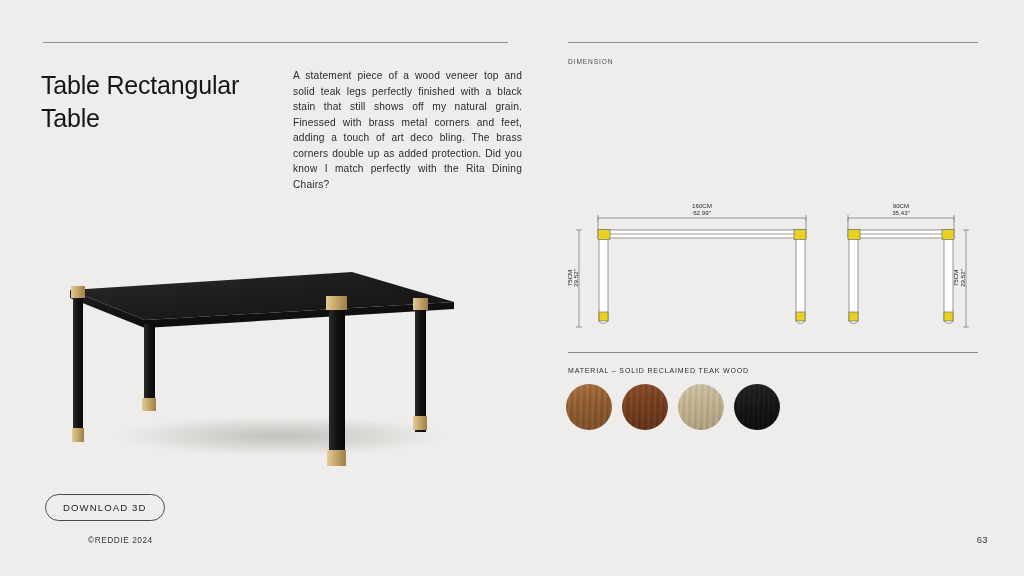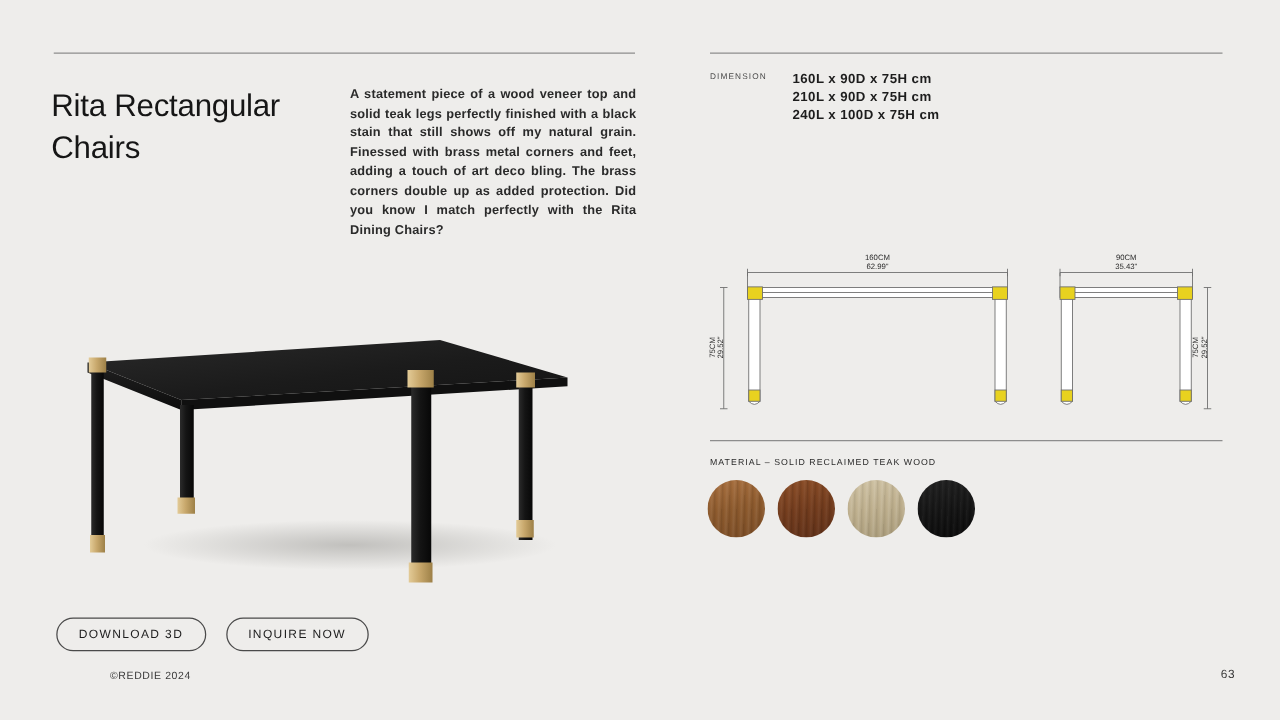--- a/index.html
+++ b/index.html
@@ -37,28 +37,28 @@
     top: 52px;
     width: 230px;
     font-size: 25px;
     line-height: 1.32;
     font-weight: 400;
     letter-spacing: -0.2px;
     color: #161616;
   }
   .desc {
     position: absolute;
-    left: 280px;
+    left: 293px;
     top: 58px;
     width: 229px;
     font-size: 10.2px;
     line-height: 1.52;
     text-align: justify;
     letter-spacing: 0.18px;
-    font-weight: 700;
+    font-weight: 400;
     color: #2a2a2a;
   }
 
   
   .photo {
     position: absolute;
     left: 30px;
     top: 258px;
     width: 455px;
     height: 225px;
@@ -190,21 +190,21 @@
 </style>
 </head>
 <body>
 
 <div class="page">
 
   <div class="rule rule-left"></div>
   <div class="rule rule-right"></div>
   <div class="rule rule-mat"></div>
 
-  <h1 class="title">Rita Rectangular Chairs</h1>
+  <h1 class="title">Table Rectangular Table</h1>
 
   <p class="desc">A statement piece of a wood veneer top and solid teak legs perfectly finished with a black stain that still shows off my natural grain. Finessed with brass metal corners and feet, adding a touch of art deco bling. The brass corners double up as added protection. Did you know I match perfectly with the Rita Dining Chairs?</p>
 
   <div class="photo">
     <svg viewBox="0 0 455 225" preserveAspectRatio="xMidYMid meet">
       <defs>
         <linearGradient id="gTop" x1="0" y1="0" x2="1" y2="1">
           <stop offset="0%" stop-color="#2a2a2a"></stop>
           <stop offset="55%" stop-color="#1b1b1b"></stop>
           <stop offset="100%" stop-color="#141414"></stop>
@@ -248,32 +248,26 @@
       <rect x="112" y="140" width="14" height="13" fill="url(#gBrass)"></rect>
 
       <rect x="299" y="48" width="16" height="155" fill="url(#gLeg)"></rect>
       <rect x="296" y="38" width="21" height="14" fill="url(#gBrass)"></rect>
       <rect x="297" y="192" width="19" height="16" fill="url(#gBrass)"></rect>
     </svg>
   </div>
 
   <div class="btn-row">
     <button class="btn">DOWNLOAD 3D</button>
-    <button class="btn">INQUIRE NOW</button>
   </div>
 
   <div class="copyright">©REDDIE 2024</div>
   <div class="pageno">63</div>
 
   <div class="dim-label">DIMENSION</div>
-  <div class="dim-values">
-    <div>160L x 90D x 75H cm</div>
-    <div>210L x 90D x 75H cm</div>
-    <div>240L x 100D x 75H cm</div>
-  </div>
 
   <div class="drawings">
     <svg viewBox="0 0 412 145" preserveAspectRatio="xMidYMid meet">
       <g stroke="#6d6d6d" fill="none" stroke-width="0.7">
 
         <line x1="32" y1="18" x2="240" y2="18"></line>
         <path d="M32 15 L32 21 M240 15 L240 21" stroke-width="0.7"></path>
 
         <line x1="32" y1="18" x2="32" y2="30" stroke-dasharray="0"></line>
         <line x1="240" y1="18" x2="240" y2="30"></line>

